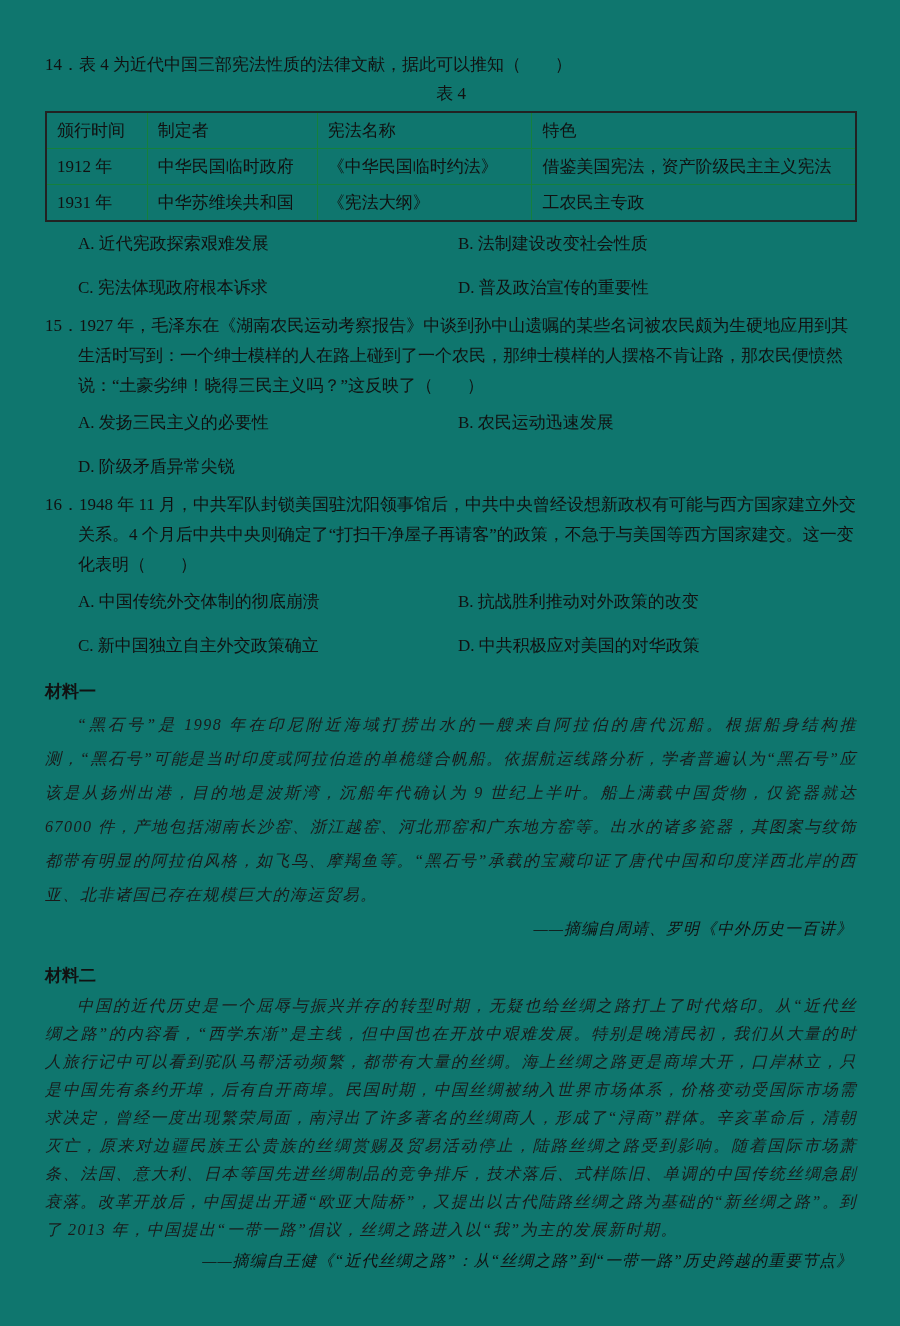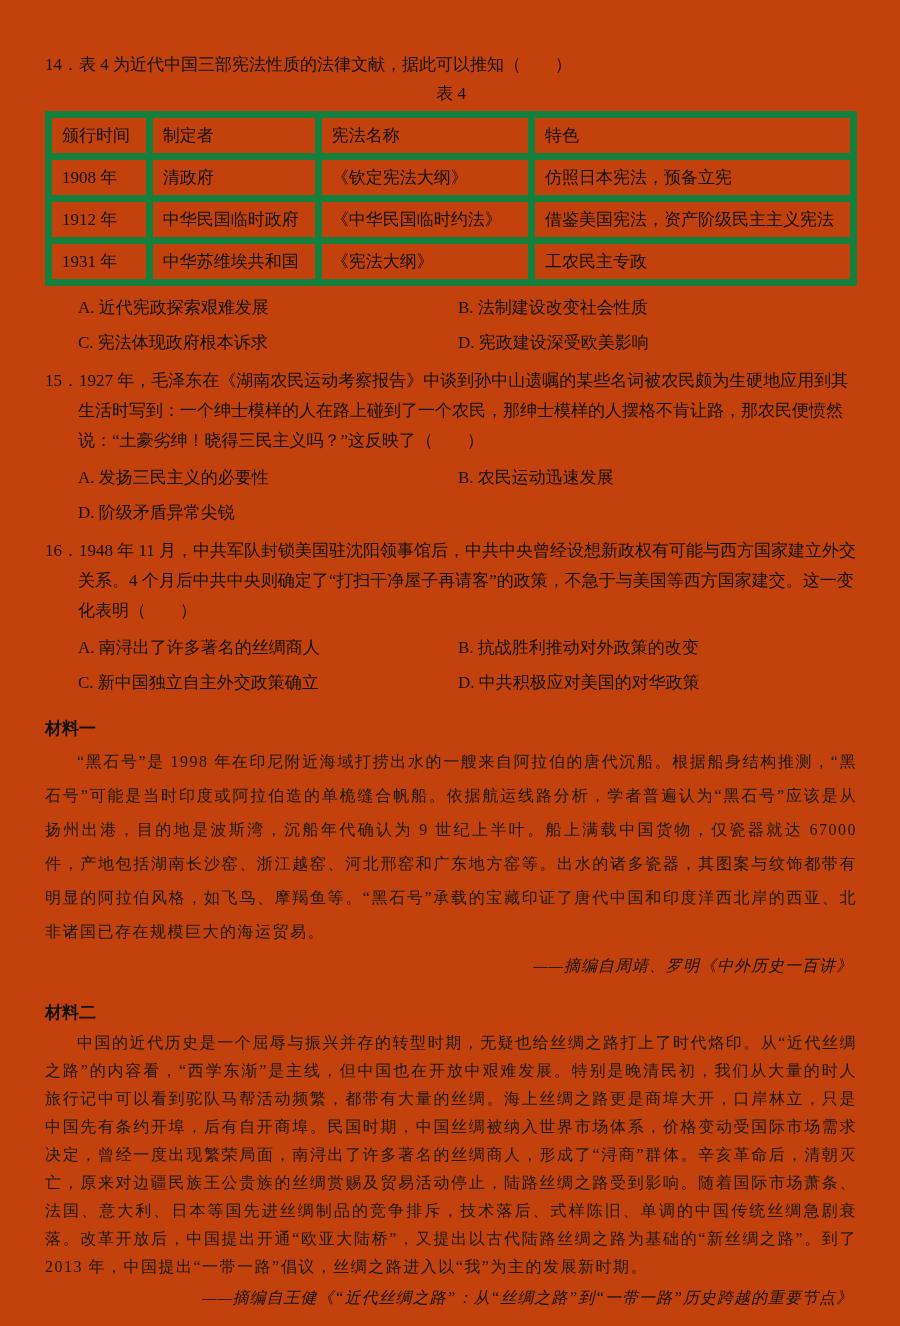--- a/index.html
+++ b/index.html
@@ -1,37 +1,37 @@
 <!DOCTYPE html>
 <html><head>
 <meta charset="utf-8">
 <style>
   html,body { margin:0; padding:0; background:#e8e8e8; }
   .page {
     width:900px; height:1326px; box-sizing:border-box; margin:0 auto;
-    background:#c2410c; color:#111;
+    background:#0f766e; color:#111;
     padding:50px 43px 10px 45px;
     font-family:"Liberation Serif","DejaVu Serif",serif;
     font-size:17px; overflow:hidden;
   }
   .stem { margin:0; line-height:30px; padding-left:33px; text-indent:-33px; }
   .tcap { text-align:center; margin:1px 0 4px; line-height:26px;font-family:Liberation Serif, serif; }
   table.qtable { width:100%; border-collapse:collapse; table-layout:fixed; border:2px solid #222; }
   table.qtable th, table.qtable td {
-    border:7px solid #15803d; padding:4px 10px; font-weight:normal;
+    border:1px solid #15803d; padding:4px 10px; font-weight:normal;
     text-align:left; line-height:27px; font-size:17px; overflow:hidden; white-space:nowrap;
   }
-  .opts { display:grid; grid-template-columns:380px 1fr; padding-left:33px; line-height:29px; margin:7px 0 9px; row-gap:6px; }
+  .opts { display:grid; grid-template-columns:380px 1fr; padding-left:33px; line-height:29px; margin:7px 0 9px; row-gap:15px; }
   .sec {
     font-family:"Liberation Sans","DejaVu Sans",sans-serif; font-weight:700;
     font-size:17.5px; margin:24px 0 8px; line-height:28px;
   }
   .mlabel { font-weight:700; margin:18px 0 2px; line-height:28px; }
   .mtext {
-    text-indent:2em; text-align:justify;
+    font-style:italic; text-indent:2em; text-align:justify;
     margin:0; letter-spacing:1.5px; font-size:16px; color:#1a1a1a;
   }
   .m1 { line-height:34px; }
   .m2 { line-height:28px; }
   .msource { font-style:italic; text-align:right; margin:2px 4px 4px 0; line-height:30px; font-size:16px; letter-spacing:1px; }
 </style>
 </head>
 <body>
 
 <div class="page">
@@ -47,60 +47,54 @@
           <col style="width:40%">
       </colgroup>
       <tbody>
           <tr>
         <th>颁行时间</th>
         <th>制定者</th>
         <th>宪法名称</th>
         <th>特色</th>
       </tr>
       <tr>
-        <td>1908 年</td>
-        <td>清政府</td>
-        <td>《钦定宪法大纲》</td>
-        <td>仿照日本宪法，预备立宪</td>
-      </tr>
-      <tr>
         <td>1912 年</td>
         <td>中华民国临时政府</td>
         <td>《中华民国临时约法》</td>
         <td>借鉴美国宪法，资产阶级民主主义宪法</td>
       </tr>
       <tr>
         <td>1931 年</td>
         <td>中华苏维埃共和国</td>
         <td>《宪法大纲》</td>
         <td>工农民主专政</td>
       </tr>
     </tbody>
       </table>
     <div class="opts">
       <span>A. 近代宪政探索艰难发展</span>
       <span>B. 法制建设改变社会性质</span>
       <span>C. 宪法体现政府根本诉求</span>
-      <span>D. 宪政建设深受欧美影响</span>
+      <span>D. 普及政治宣传的重要性</span>
     </div>
   </div>
 
   <div>
     <p class="stem">15．1927 年，毛泽东在《湖南农民运动考察报告》中谈到孙中山遗嘱的某些名词被农民颇为生硬地应用到其生活时写到：一个绅士模样的人在路上碰到了一个农民，那绅士模样的人摆格不肯让路，那农民便愤然说：“土豪劣绅！晓得三民主义吗？”这反映了（　　）</p>
     <div class="opts">
       <span>A. 发扬三民主义的必要性</span>
       <span>B. 农民运动迅速发展</span>
       <span>D. 阶级矛盾异常尖锐</span>
     </div>
   </div>
 
   <div>
     <p class="stem">16．1948 年 11 月，中共军队封锁美国驻沈阳领事馆后，中共中央曾经设想新政权有可能与西方国家建立外交关系。4 个月后中共中央则确定了“打扫干净屋子再请客”的政策，不急于与美国等西方国家建交。这一变化表明（　　）</p>
     <div class="opts">
-      <span>A. 南浔出了许多著名的丝绸商人</span>
+      <span>A. 中国传统外交体制的彻底崩溃</span>
       <span>B. 抗战胜利推动对外政策的改变</span>
       <span>C. 新中国独立自主外交政策确立</span>
       <span>D. 中共积极应对美国的对华政策</span>
     </div>
   </div>
 
 
   <div>
 
     <p class="mlabel">材料一</p>

